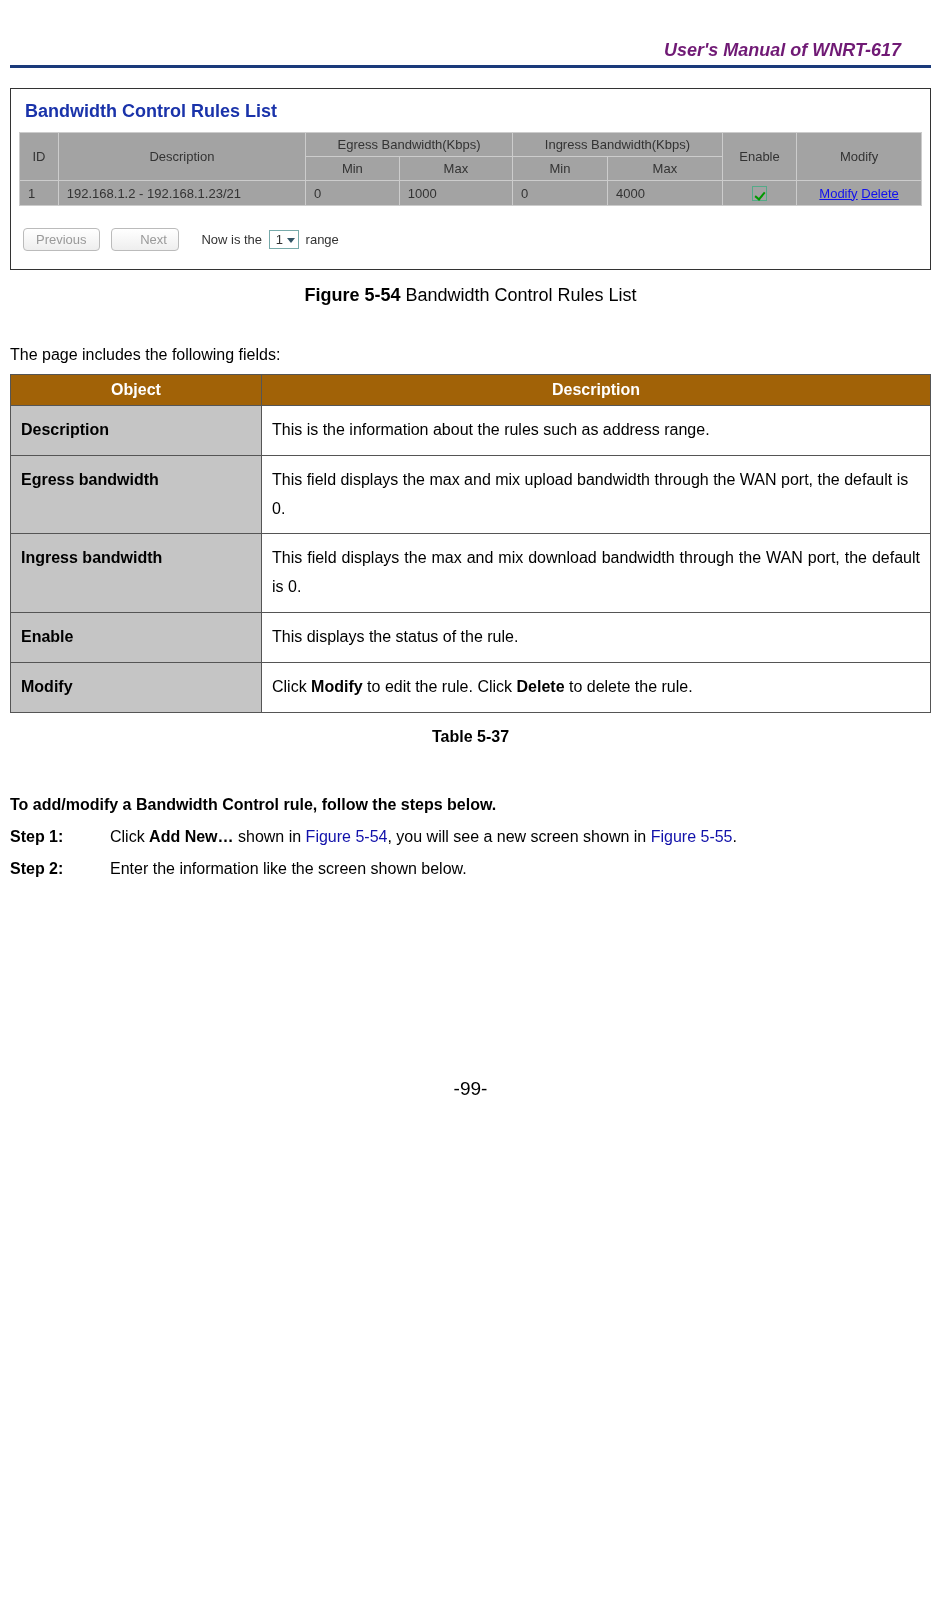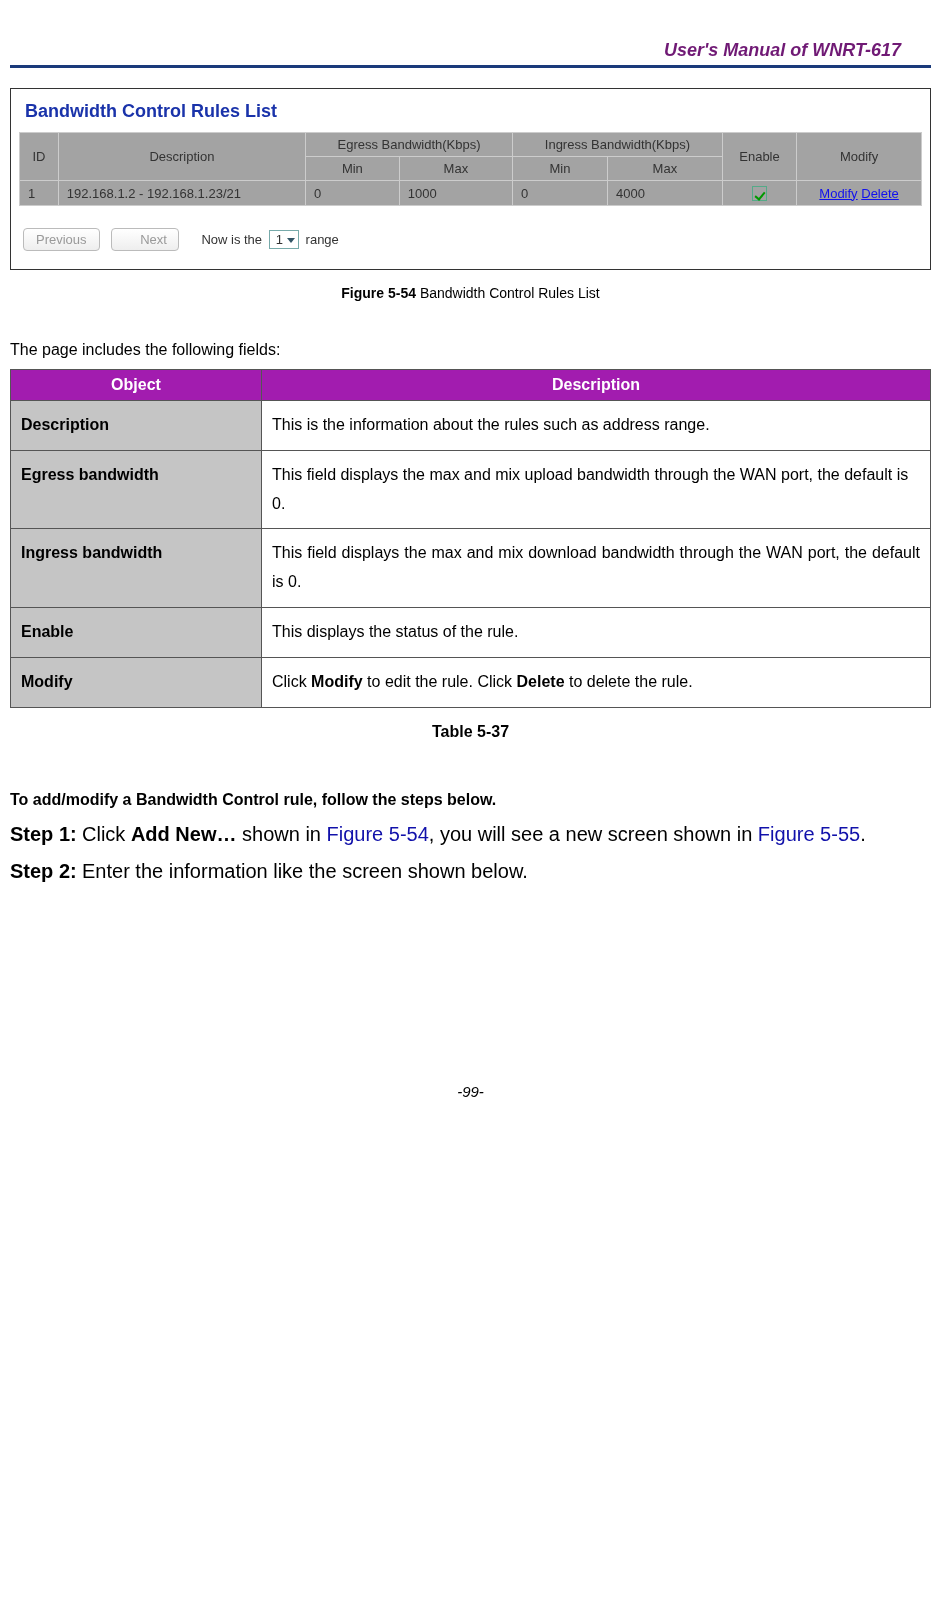--- a/index.html
+++ b/index.html
@@ -53,59 +53,59 @@
     content:""; position:absolute; left:2px; top:5px; width:8px; height:4px; border-left:2px solid #090; border-bottom:2px solid #090; transform:rotate(-50deg);
   }
   .btn-row { margin: 14px 0 0 4px; }
   .btn { display:inline-block; padding:3px 12px; border:1px solid #888; border-radius:4px;
          background:linear-gradient(#fff,#eee); font-size:13px; margin-right:8px; color:#333;}
   .btn.disabled { color:#999; border-color:#bbb;}
   .pager { margin: 22px 0 0 4px; font-size:13px; color:#333;}
   .pager .sel { display:inline-block; border:1px solid #7aa; padding:1px 3px 1px 6px; background:#fff; margin:0 3px; position:relative;}
   .pager .sel::after{ content:""; display:inline-block; margin-left:4px; width:0;height:0; border-left:4px solid transparent; border-right:4px solid transparent; border-top:5px solid #356; vertical-align:middle;}
 
-  .fig-caption { text-align:center; font-size:14px; margin: 12px 0 40px 0;}
+  .fig-caption { text-align:center; font-size:18px; margin: 12px 0 40px 0;}
   .fig-caption b { font-weight:bold;}
 
   .body-text { font-size:16px; margin: 0 0 10px 0;}
 
   .desc-table {
     border-collapse: collapse;
     width: 100%;
     font-size:16px;
     margin-bottom: 15px;
   }
   .desc-table th {
-    background:#a21caf;
+    background:#a16207;
     color:#fff;
     font-weight:bold;
     padding:6px 24px;
     border:1px solid #555;
     text-align:center;
   }
   .desc-table td {
     border:1px solid #555;
     padding:10px 10px;
     vertical-align:top;
     line-height:1.8;
   }
   .desc-table td.obj {
     background:#c5c5c5;
     font-weight:bold;
     width: 230px;
   }
   .table-caption { text-align:center; font-weight:bold; font-size:16px; margin: 10px 0 50px 0;}
 
   .steps-heading { font-weight:bold; font-size:16px; margin: 0 0 14px 0;}
-  .step-row { font-size:20px; margin: 0 0 14px 0; display:flex;}
+  .step-row { font-size:16px; margin: 0 0 14px 0; display:flex;gap:28px;}
   .step-row .lbl { font-weight:bold; width:72px; flex-shrink:0;}
   .step-row .txt { flex:1;}
   .blue-link { color:#11a;}
 
-  .footer { text-align:center; font-size:15px; margin-top:200px;font-style:italic;}
+  .footer { text-align:center; font-size:19px; margin-top:200px;}
 </style>
 </head>
 <body>
 
 <div class="header-bar">User's Manual of WNRT-617</div>
 
 <div class="screenshot-box">
   <div class="bw-title">Bandwidth Control Rules List</div>
 
   <table class="bw-table">

